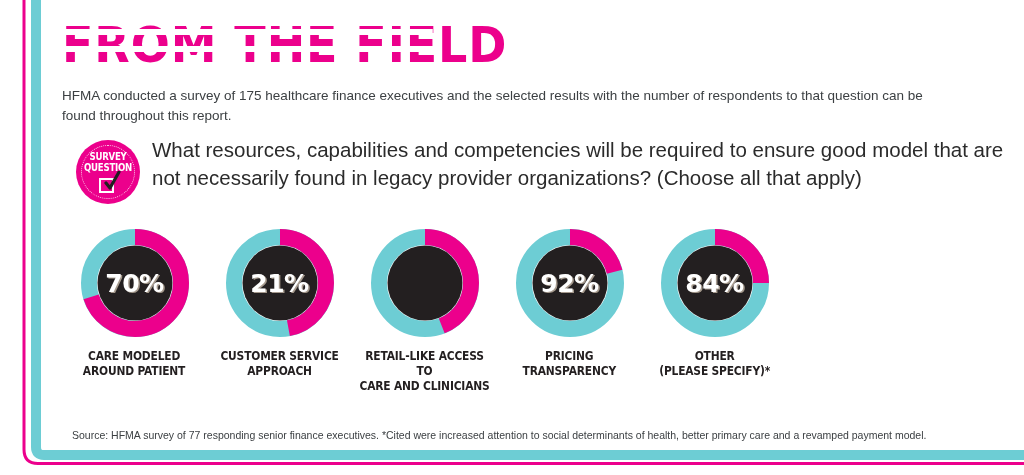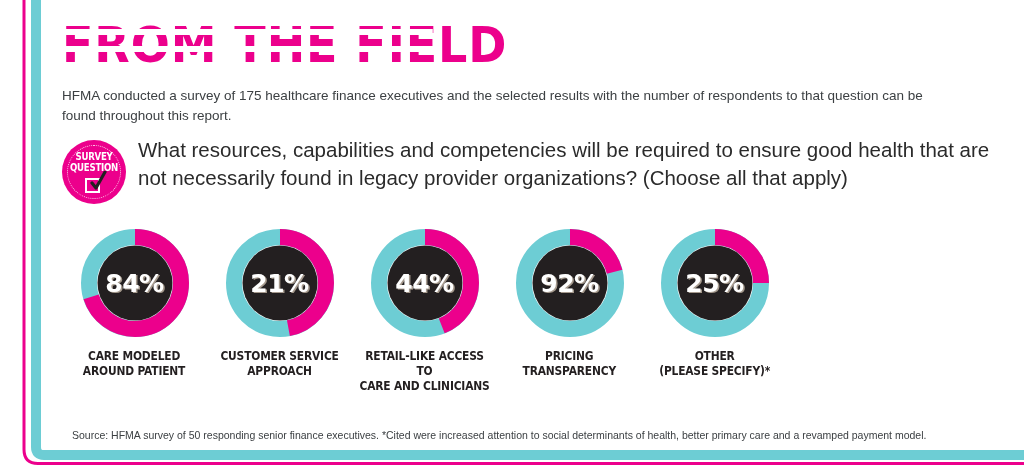--- a/index.html
+++ b/index.html
@@ -79,21 +79,21 @@
     margin: 14px 0 0 0;
     font-size: 13.5px;
     line-height: 20px;
     color: #3c4043;
     max-width: 880px;
   }
 
   
   #question-row {
     position: absolute;
-    left: 62px;
+    left: 76px;
     top: 136px;
     width: 940px;
     display: flex;
     align-items: flex-start;
   }
 
   #survey-question-badge {
     width: 64px;
     height: 64px;
     flex: 0 0 64px;
@@ -230,32 +230,32 @@
       <div class="badge-ring"></div>
       <div class="badge-text">
         <span>SURVEY</span><br>
         <span>QUESTION</span>
       </div>
       <div class="badge-checkbox"></div>
       <svg class="badge-check" viewBox="0 0 18 20">
         <path d="M 3 12 L 7 17 L 16 1" fill="none" stroke="#231f20" stroke-width="3.2" stroke-linecap="round" stroke-linejoin="round"></path>
       </svg>
     </div>
-    <div id="question-text">What resources, capabilities and competencies will be required to ensure good health that are not necessarily found in legacy provider organizations? (Choose all that apply)</div>
+    <div id="question-text">What resources, capabilities and competencies will be required to ensure good model that are not necessarily found in legacy provider organizations? (Choose all that apply)</div>
   </div>
 
   <div id="donut-row">
       <div class="donut-item">
         <div class="donut-chart">
           <svg width="110" height="110" viewBox="0 0 110 110">
             <circle cx="55" cy="55" r="46" fill="none" stroke="#6DCDD4" stroke-width="16"></circle>
             <circle cx="55" cy="55" r="46" fill="none" stroke="#EC008C" stroke-width="16" stroke-dasharray="202.31856689118266 289.02652413026095" transform="rotate(-90 55 55)"></circle>
             <circle cx="55" cy="55" r="37.5" fill="#231f20"></circle>
           </svg>
-          <div class="donut-value">84%</div>
+          <div class="donut-value">70%</div>
         </div>
         <div class="donut-label">
           <div>CARE MODELED</div>
           <div>AROUND PATIENT</div>
         </div>
       </div>
       <div class="donut-item">
         <div class="donut-chart">
           <svg width="110" height="110" viewBox="0 0 110 110">
             <circle cx="55" cy="55" r="46" fill="none" stroke="#6DCDD4" stroke-width="16"></circle>
@@ -269,21 +269,20 @@
           <div>APPROACH</div>
         </div>
       </div>
       <div class="donut-item">
         <div class="donut-chart">
           <svg width="110" height="110" viewBox="0 0 110 110">
             <circle cx="55" cy="55" r="46" fill="none" stroke="#6DCDD4" stroke-width="16"></circle>
             <circle cx="55" cy="55" r="46" fill="none" stroke="#EC008C" stroke-width="16" stroke-dasharray="127.17167061731482 289.02652413026095" transform="rotate(-90 55 55)"></circle>
             <circle cx="55" cy="55" r="37.5" fill="#231f20"></circle>
           </svg>
-          <div class="donut-value">44%</div>
         </div>
         <div class="donut-label">
           <div>RETAIL-LIKE ACCESS TO</div>
           <div>CARE AND CLINICIANS</div>
         </div>
       </div>
       <div class="donut-item">
         <div class="donut-chart">
           <svg width="110" height="110" viewBox="0 0 110 110">
             <circle cx="55" cy="55" r="46" fill="none" stroke="#6DCDD4" stroke-width="16"></circle>
@@ -297,24 +296,24 @@
           <div>TRANSPARENCY</div>
         </div>
       </div>
       <div class="donut-item">
         <div class="donut-chart">
           <svg width="110" height="110" viewBox="0 0 110 110">
             <circle cx="55" cy="55" r="46" fill="none" stroke="#6DCDD4" stroke-width="16"></circle>
             <circle cx="55" cy="55" r="46" fill="none" stroke="#EC008C" stroke-width="16" stroke-dasharray="72.25663103256524 289.02652413026095" transform="rotate(-90 55 55)"></circle>
             <circle cx="55" cy="55" r="37.5" fill="#231f20"></circle>
           </svg>
-          <div class="donut-value">25%</div>
+          <div class="donut-value">84%</div>
         </div>
         <div class="donut-label">
           <div>OTHER</div>
           <div>(PLEASE SPECIFY)*</div>
         </div>
       </div>
     </div>
 
-  <div id="source-note">Source: HFMA survey of 50 responding senior finance executives. *Cited were increased attention to social determinants of health, better primary care and a revamped payment model.</div>
+  <div id="source-note">Source: HFMA survey of 77 responding senior finance executives. *Cited were increased attention to social determinants of health, better primary care and a revamped payment model.</div>
 
 </div>
 
 </body></html>

